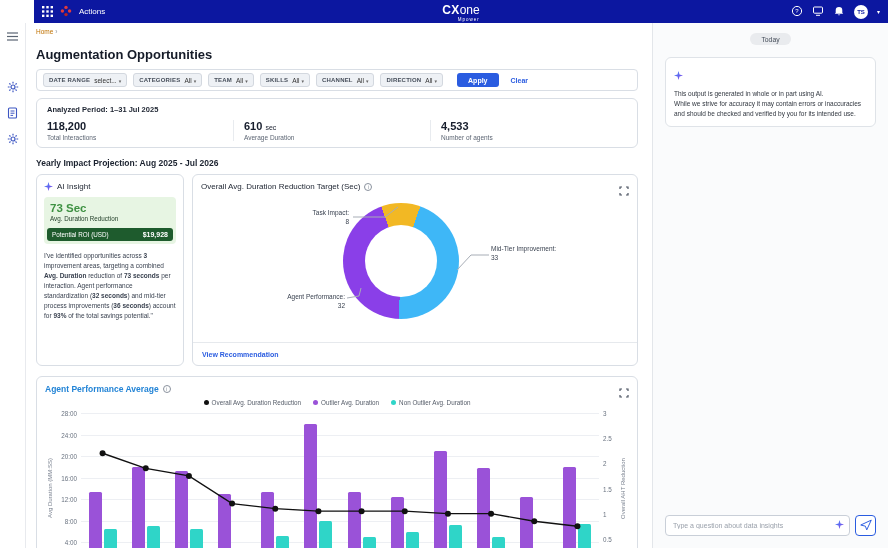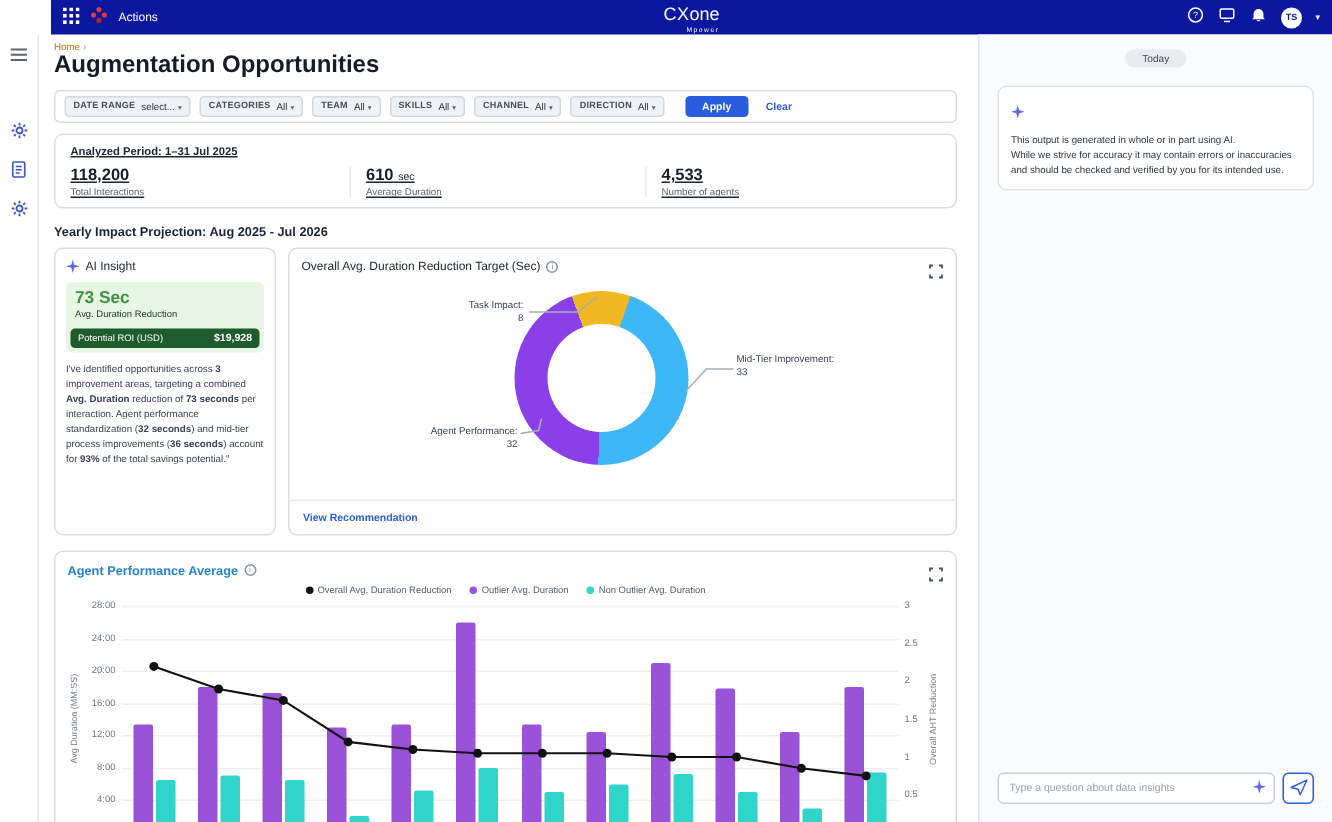--- a/index.html
+++ b/index.html
@@ -5,50 +5,50 @@
   * { margin:0; padding:0; box-sizing:border-box; }
   html,body { width:888px; height:548px; background:#fff;
     font-family:"Liberation Sans","DejaVu Sans",sans-serif; color:#1c2330; }
   .app { width:888px; height:548px; overflow:hidden; position:relative; display:flex; flex-direction:column; }
 
   
   .topbar { height:23px; background:#0c17a0; display:flex; align-items:center; padding:0 8px; flex:0 0 23px; position:relative;margin-left:34px; }
   .tb-left { display:flex; align-items:center; gap:7px; }
   .tb-title { color:#fff; font-size:8px; }
   .tb-center { position:absolute; left:50%; transform:translateX(-50%); color:#fff; text-align:center; line-height:1; }
-  .logo-cx { font-weight:normal; font-size:12px; letter-spacing:.3px; }
+  .logo-cx { font-weight:bold; font-size:12px; letter-spacing:.3px; }
   .logo-one { font-size:12px; font-weight:300; }
   .logo-sub { display:block; font-size:4.5px; letter-spacing:1px; margin-top:1px; text-align:right; }
   .tb-right { margin-left:auto; display:flex; align-items:center; gap:9px; }
   .avatar { width:14px; height:14px; border-radius:50%; background:#fff; color:#0c17a0;
     font-size:6px; font-weight:bold; display:flex; align-items:center; justify-content:center; }
   .tb-caret { color:#fff; font-size:6px; }
   .tb-caret::after { content:"▾"; }
 
   
   .shell { flex:1; display:flex; min-height:0; }
   .rail { width:26px; border-right:1px solid #e8eaee; display:flex; flex-direction:column; align-items:center; padding-top:7px; gap:13px; flex:0 0 26px; }
   .rail .ric { width:13px; height:13px; display:flex; align-items:center; justify-content:center; cursor:pointer; }
   .rail .ric:first-child { margin-bottom:24px; }
 
   
   .main { flex:1; min-width:0; padding:5px 14px 0 10px; overflow:hidden; background:#fff; }
   .breadcrumb { font-size:6.5px; color:#bf7100; }
   .breadcrumb .sep { color:#8a919c; margin-left:2px; }
-  .page-title { font-size:16px; font-weight:bold; margin-top:0; color:#151b28; }
+  .page-title { font-size:13px; font-weight:bold; margin-top:12px; color:#151b28; }
 
   .filterbar { margin-top:7px; border:1px solid #d9dee5; border-radius:4px; padding:3px 6px; display:flex; align-items:center; gap:6px; }
   .chip { background:#eef1f5; border:1px solid #d3d8df; border-radius:3px; padding:2.5px 5px; display:flex; align-items:center; gap:4px; cursor:pointer; }
   .chip-label { font-size:6px; font-weight:bold; color:#454d59; letter-spacing:.2px; }
   .chip-value { font-size:6.5px; color:#333; }
   .chip-value::after { content:"▾"; font-size:5px; color:#666; margin-left:2px; }
   .apply-btn { background:#2a5ce0; color:#fff; border:none; border-radius:3px; font-size:7px; font-weight:bold; padding:3.5px 11px; margin-left:8px; cursor:pointer; }
   .clear-link { color:#2a5ce0; font-size:7px; font-weight:bold; margin-left:6px; cursor:pointer; }
 
-  .analyzed { margin-top:7px; border:1px solid #d9dee5; border-radius:6px; padding:6px 10px;text-decoration:underline; }
+  .analyzed { margin-top:7px; border:1px solid #d9dee5; border-radius:6px; padding:6px 10px; }
   .analyzed-title { font-size:7.5px; font-weight:bold; margin-bottom:6px; }
   .stats { display:flex; }
   .stat { flex:1; padding-left:10px; border-left:1px solid #e8ebef; }
   .stat:first-child { padding-left:0; border-left:none; }
   .stat-value { font-size:11px; font-weight:bold; color:#161d2c; }
   .stat-unit { font-size:7px; font-weight:normal; }
   .stat-label { font-size:6.5px; color:#5c6573; margin-top:2px; }
 
   .section-heading { font-size:8.5px; font-weight:bold; margin-top:10px; }
 
@@ -108,21 +108,21 @@
 
   
   .rightpanel { width:236px; flex:0 0 236px; background:#fafbfc; border-left:1px solid #e3e6ea; position:relative; padding:10px 12px; }
   .today-pill { display:block; margin:0 auto; width:max-content; background:#e9ebee; border-radius:8px;
     padding:2.5px 11px; font-size:6.8px; color:#454d59; }
   .disclaimer { margin-top:12px; background:#fff; border:1px solid #dfe3e8; border-radius:6px; padding:8px; }
   .disclaimer-text { font-size:6.5px; color:#30363f; line-height:1.5; margin-top:5px; }
   .ask-row { position:absolute; left:12px; right:12px; bottom:12px; display:flex; gap:5px; align-items:center; }
   .ask-wrap { flex:1; position:relative; }
   .ask-input { width:100%; height:21px; border:1px solid #c9cfd8; border-radius:4px; background:#fff;
-    font-size:7px; color:#333; padding:0 20px 0 7px; font-family:inherit; }
+    font-size:7px; color:#333; padding:0 20px 0 7px; font-family:inherit;text-decoration:underline; }
   .ask-input::placeholder { color:#9aa1ab; }
   .ask-sparkle { position:absolute; right:6px; top:6px; }
   .send-btn { width:21px; height:21px; border:1px solid #2a5ce0; border-radius:4px; background:#fff;
     display:flex; align-items:center; justify-content:center; cursor:pointer; flex:0 0 21px; }
 </style>
 </head>
 <body>
 
 <div class="app">
 

